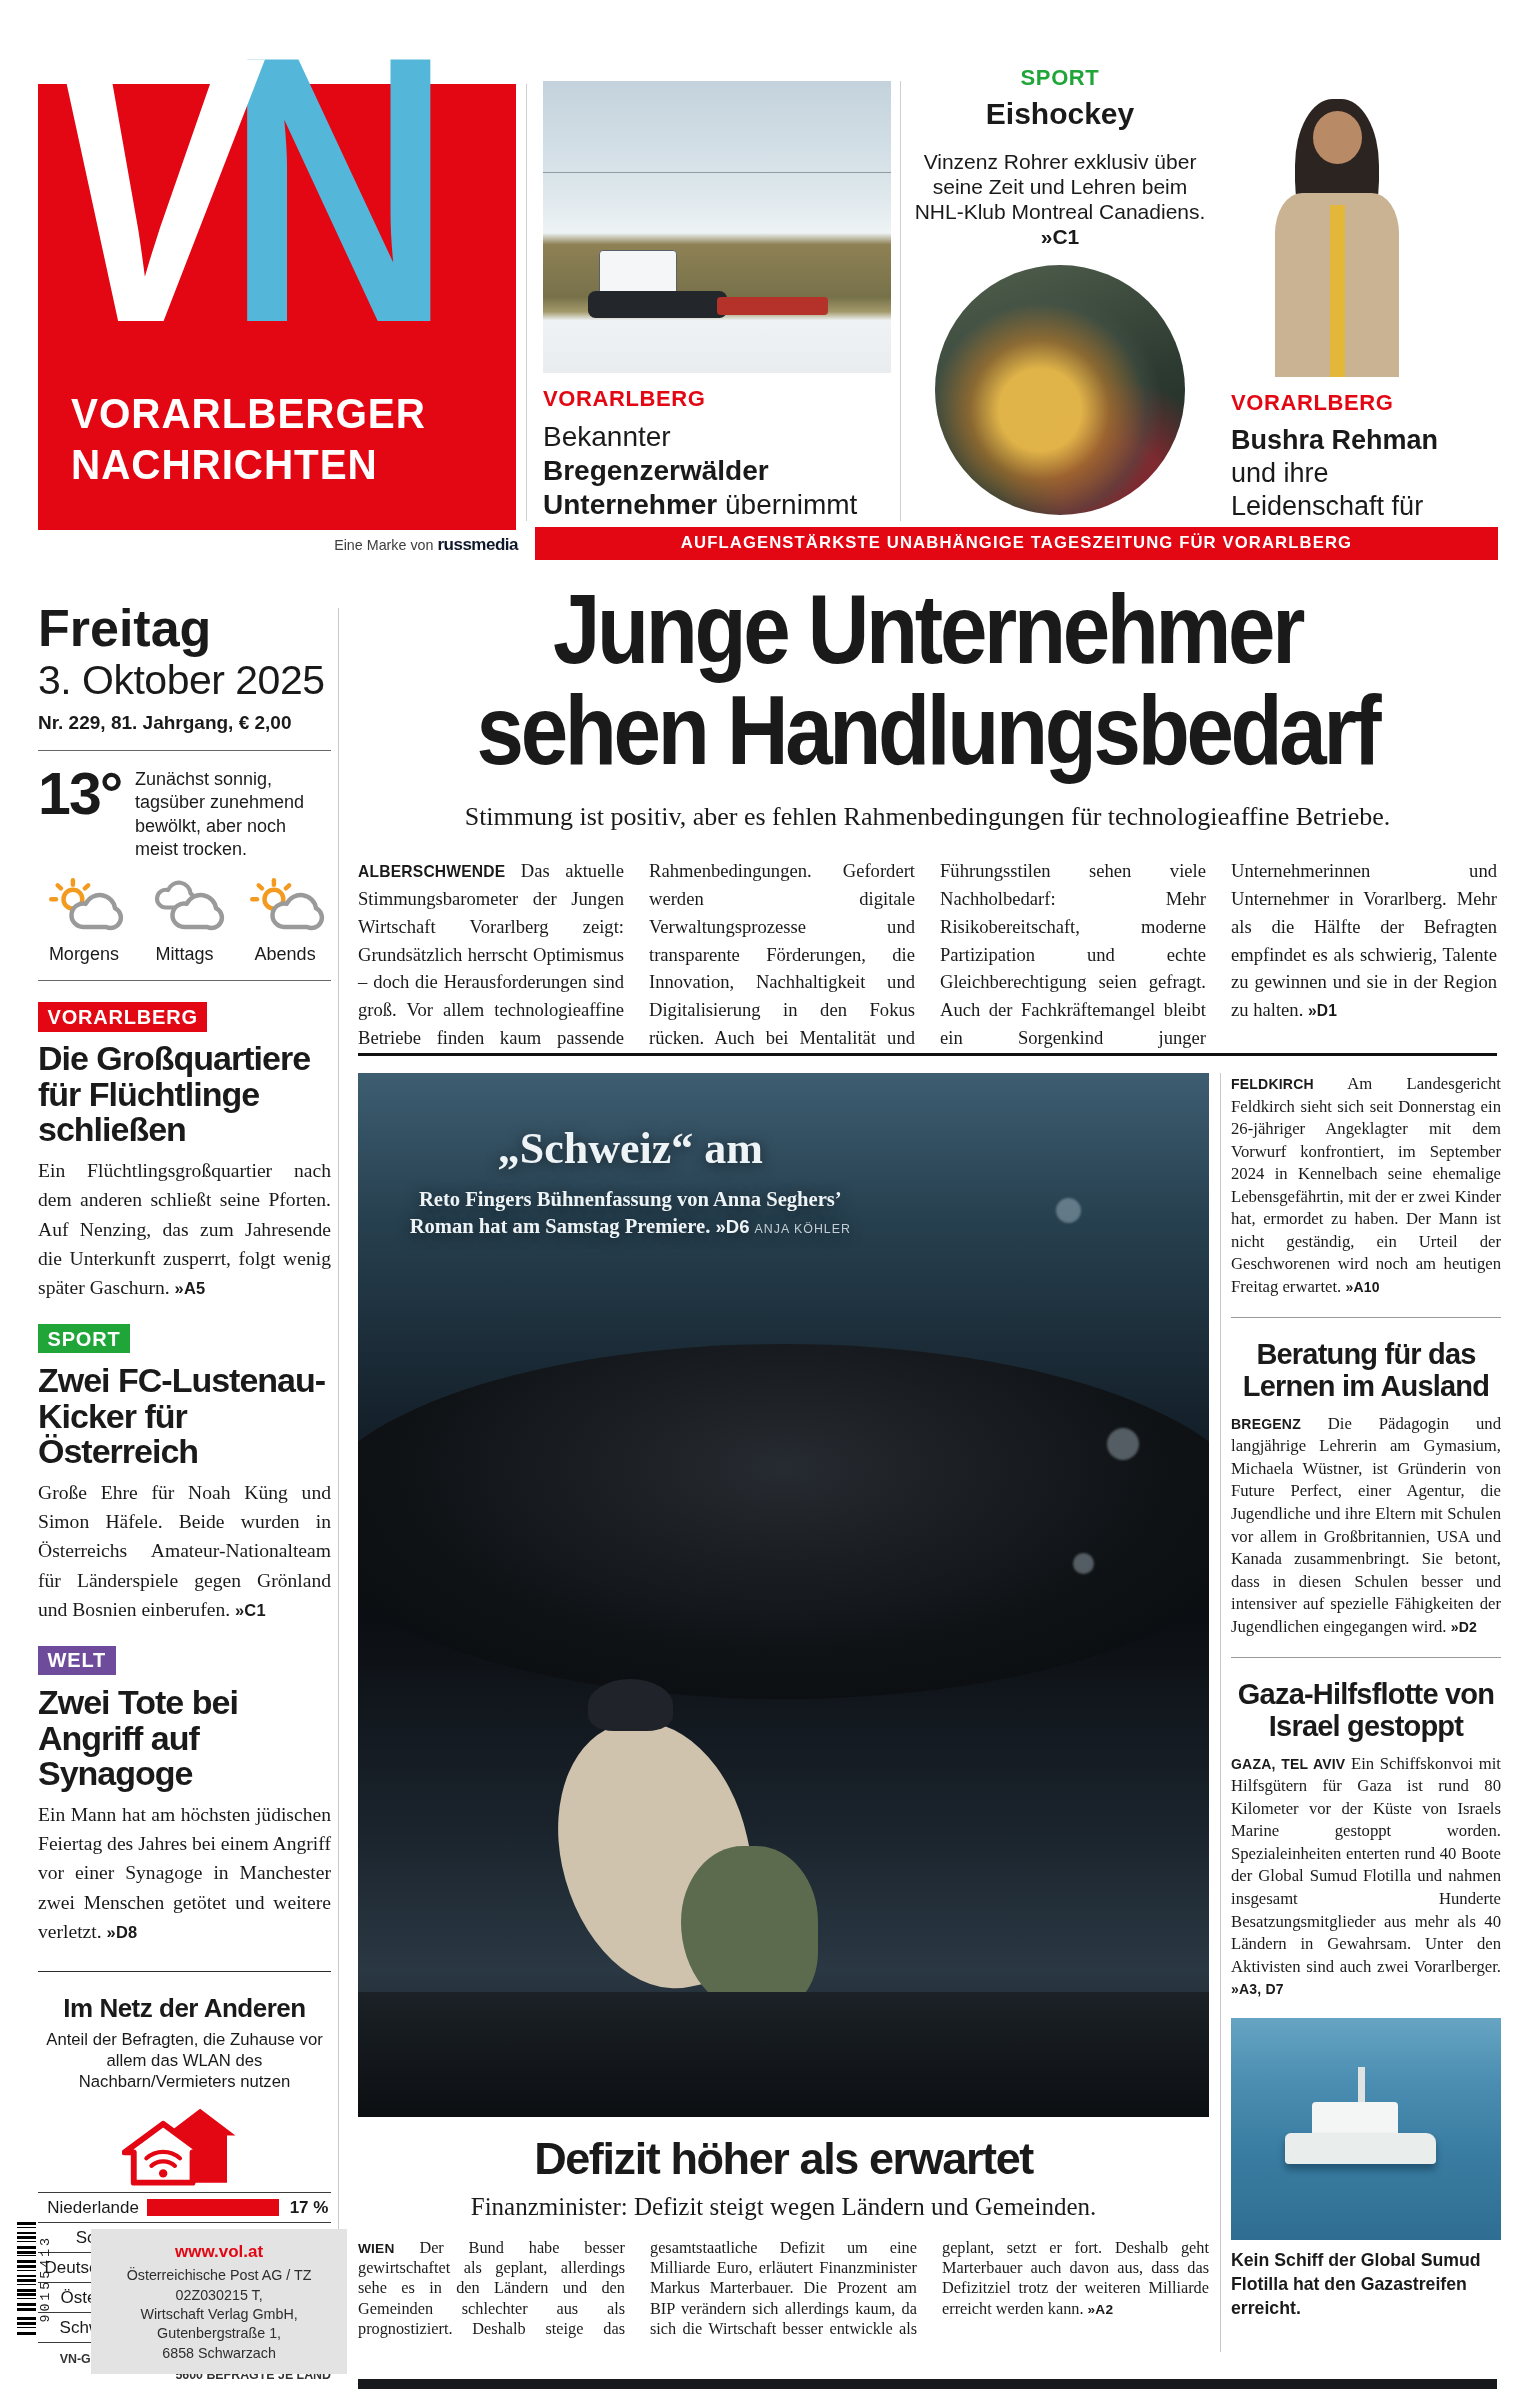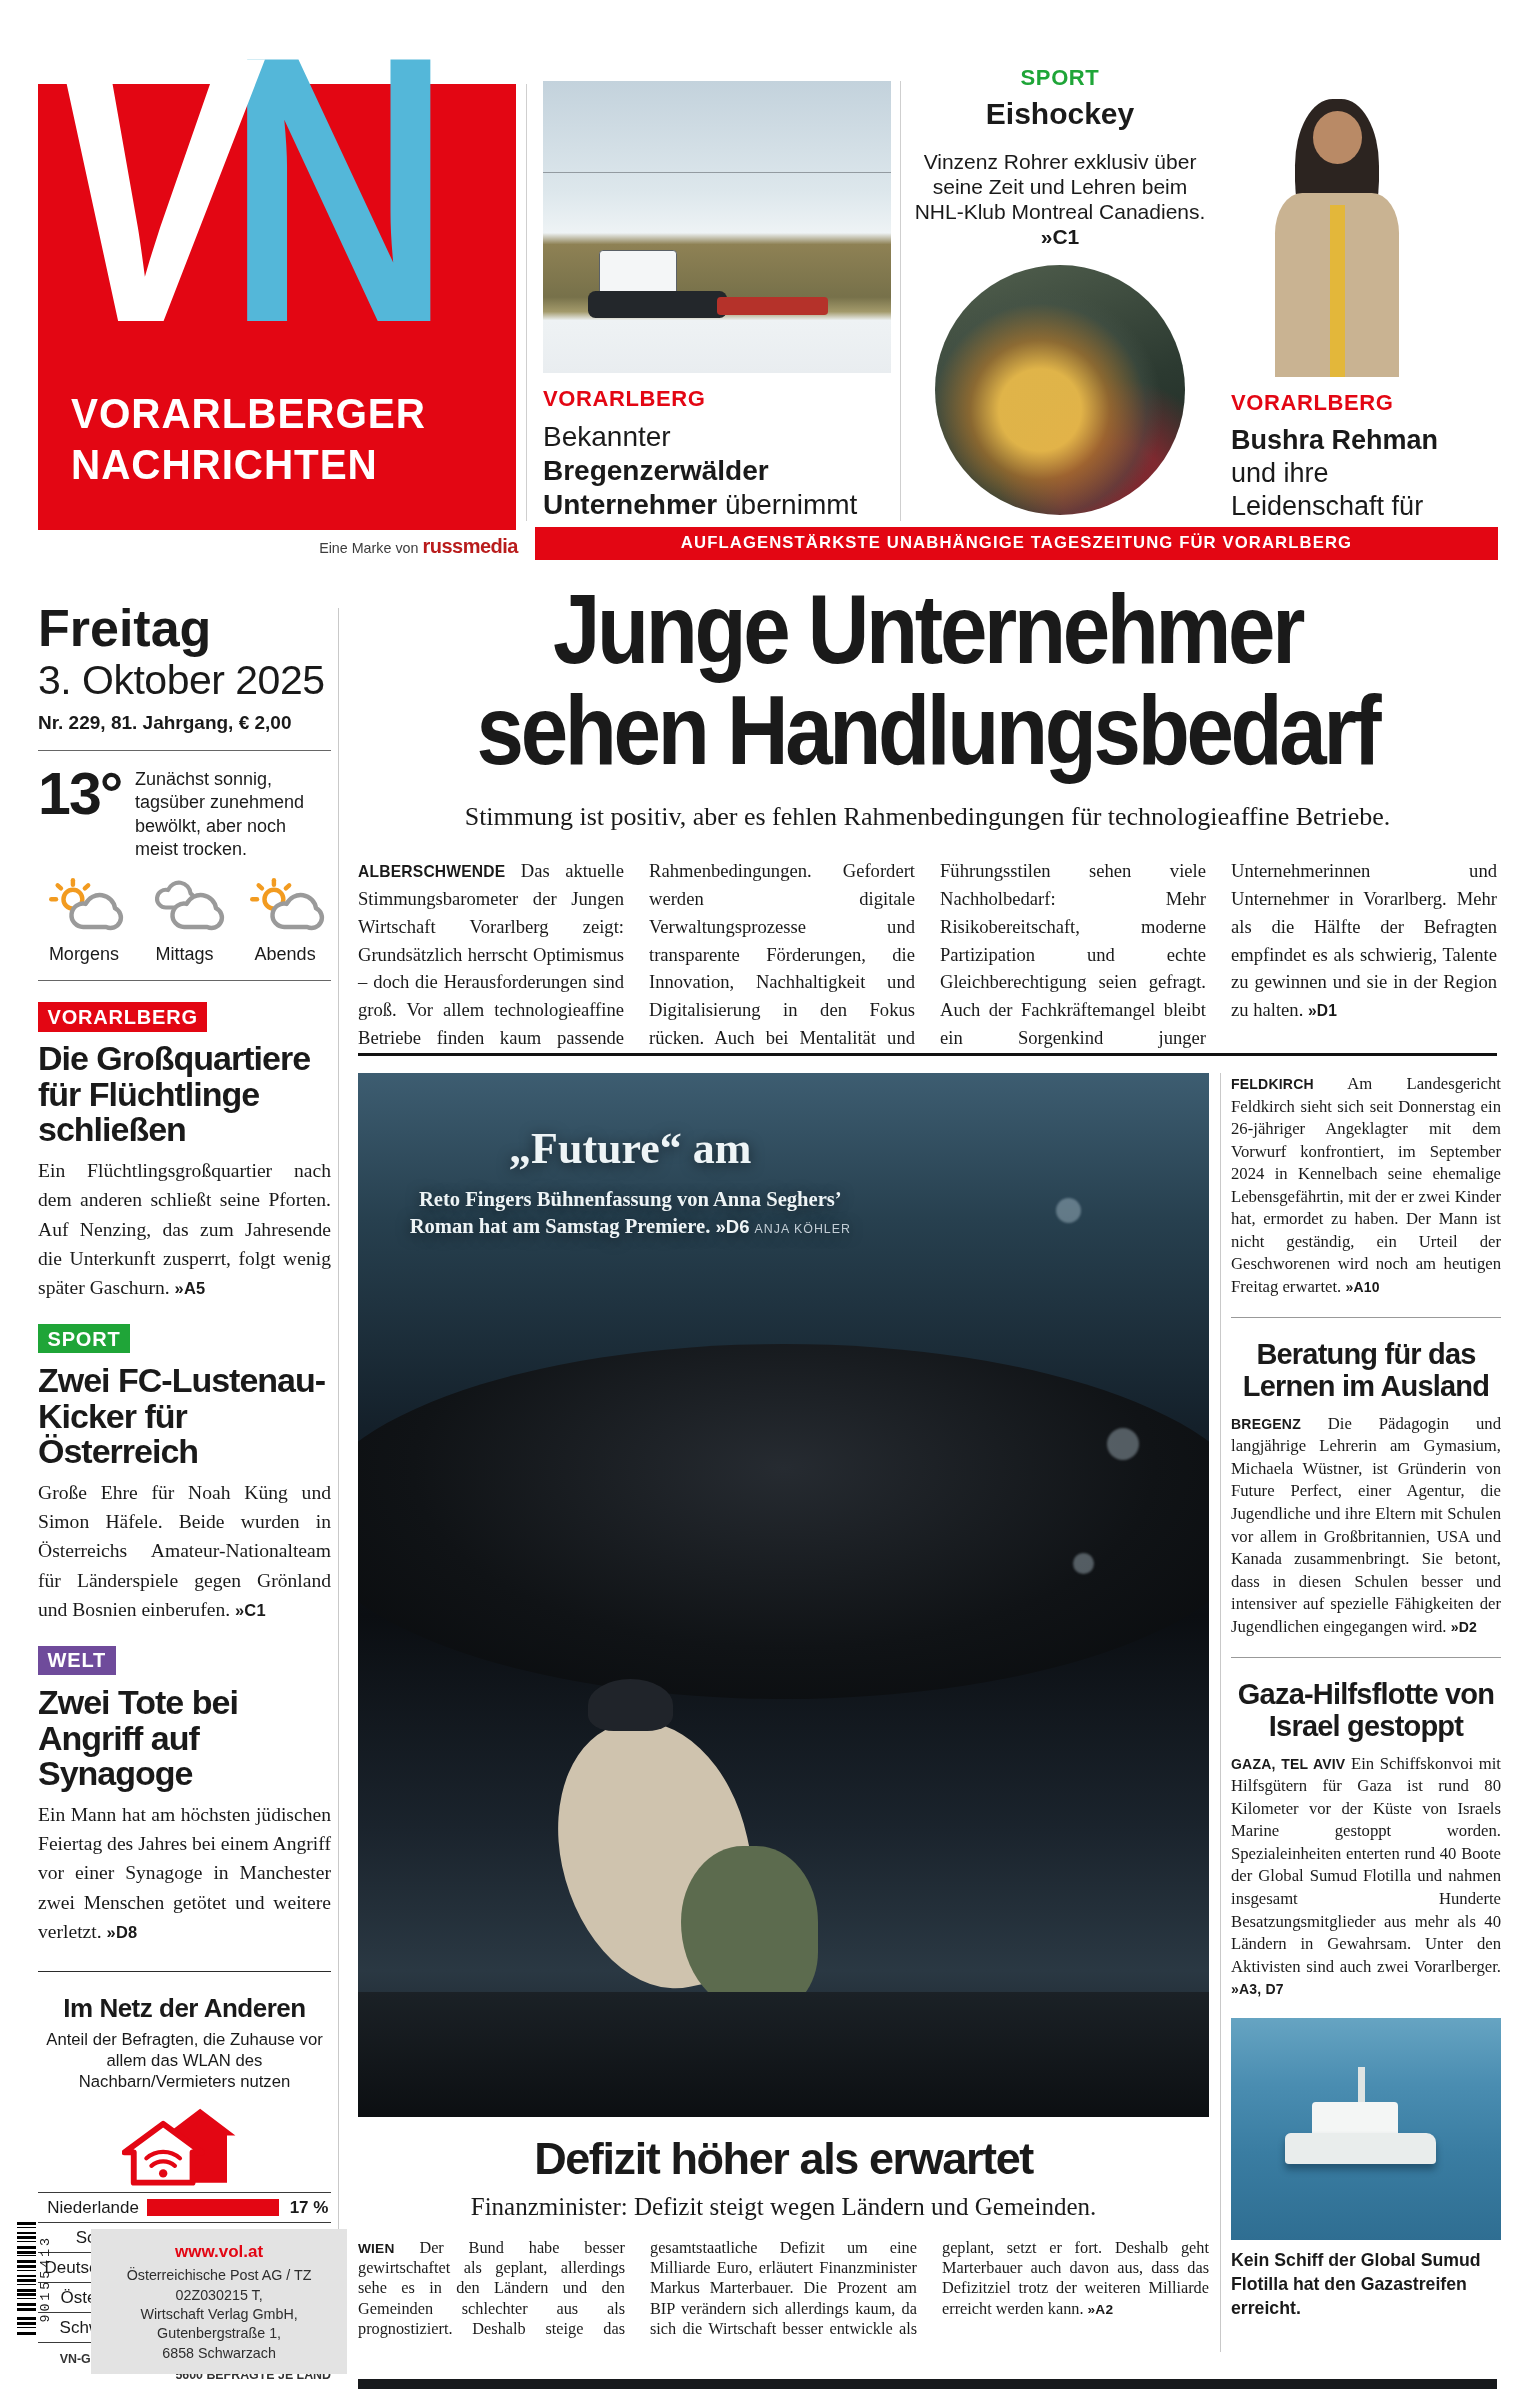--- a/index.html
+++ b/index.html
@@ -12,21 +12,21 @@
 
   
   .logo-box{left:38px;top:84px;width:478px;height:446px;background:#e30613;}
   .logo-letters{position:absolute;left:9.6px;top:-84px;font-weight:700;font-size:380px;line-height:1;
                 letter-spacing:-36px;transform:scaleX(.82);transform-origin:0 50%;white-space:nowrap;}
   .logo-letters .v{color:#fff;display:inline-block;transform:skewX(-6deg);}
   .logo-letters .n{color:#54b7d9;}
   .wordmark{position:absolute;left:32.5px;top:304px;color:#fff;font-weight:700;font-size:43px;
             line-height:1.18;letter-spacing:1px;transform:scaleX(.94);transform-origin:0 0;white-space:nowrap;}
   .brand-note{left:277px;top:535px;width:241px;text-align:right;font-size:14.3px;color:#3d3d3d;}
-  .brand-note b{font-size:20px;letter-spacing:-0.5px;color:#b91c1c;}
+  .brand-note b{font-size:17px;letter-spacing:-0.5px;color:#0f172a;}
 
   .vdiv{width:1px;background:#cfcfcf;}
   .kicker{font-weight:700;font-size:22px;letter-spacing:0.6px;}
   .red{color:#e30613;} .green{color:#1fa538;}
 
   .teaser-mid{left:543px;top:81px;width:348px;}
   .teaser-mid-photo{position:relative;width:348px;height:292px;overflow:hidden;
      background:linear-gradient(180deg,#c3d2dc 0%,#dde7ec 38%,#eef3f5 52%,#8e8154 56%,#77714a 74%,#a39a6b 79%,#eef2f4 82%,#e9edf0 100%);}
   .lift-line{position:absolute;left:0;top:31%;width:100%;height:1.9px;background:rgba(90,95,100,.55);}
   .groomer-tracks{position:absolute;left:13%;top:72%;width:40%;height:9%;background:#23272b;border-radius:7.6px;}
@@ -328,21 +328,21 @@
   <div class="abs theater">
     <div class="tube"></div>
     <div class="bokeh" style="left:82%;top:12%;width:25px;height:25px;"></div>
     <div class="bokeh" style="left:88%;top:34%;width:32.5px;height:32.5px;"></div>
     <div class="bokeh" style="left:84%;top:46%;width:21px;height:21px;"></div>
     <div class="fig-dress"></div>
     <div class="fig-skirt"></div>
     <div class="fig-hat"></div>
     <div class="stage-floor"></div>
     <div class="theater-overlay">
-      <div class="theater-title">„Future“ am</div>
+      <div class="theater-title">„Schweiz“ am</div>
       <div class="theater-cap"><span><span>Reto Fingers Bühnenfassung von Anna Seghers’ Roman hat am Samstag Premiere. </span><b>»D6 </b></span><span class="credit">ANJA KÖHLER</span></div>
     </div>
   </div>
 
   <div class="abs rail-right">
     <div class="rr-article">
       <p class="serif just"><b>FELDKIRCH</b><span> Am Landesgericht Feldkirch sieht sich seit Donnerstag ein 26-jähriger Angeklagter mit dem Vorwurf konfrontiert, im September 2024 in Kennelbach seine ehemalige Lebensgefährtin, mit der er zwei Kinder hat, ermordet zu haben. Der Mann ist nicht geständig, ein Urteil der Geschworenen wird noch am heutigen Freitag erwartet. </span><b>»A10</b></p>
     </div>
     <hr class="rr-sep">
     <div class="rr-article">

